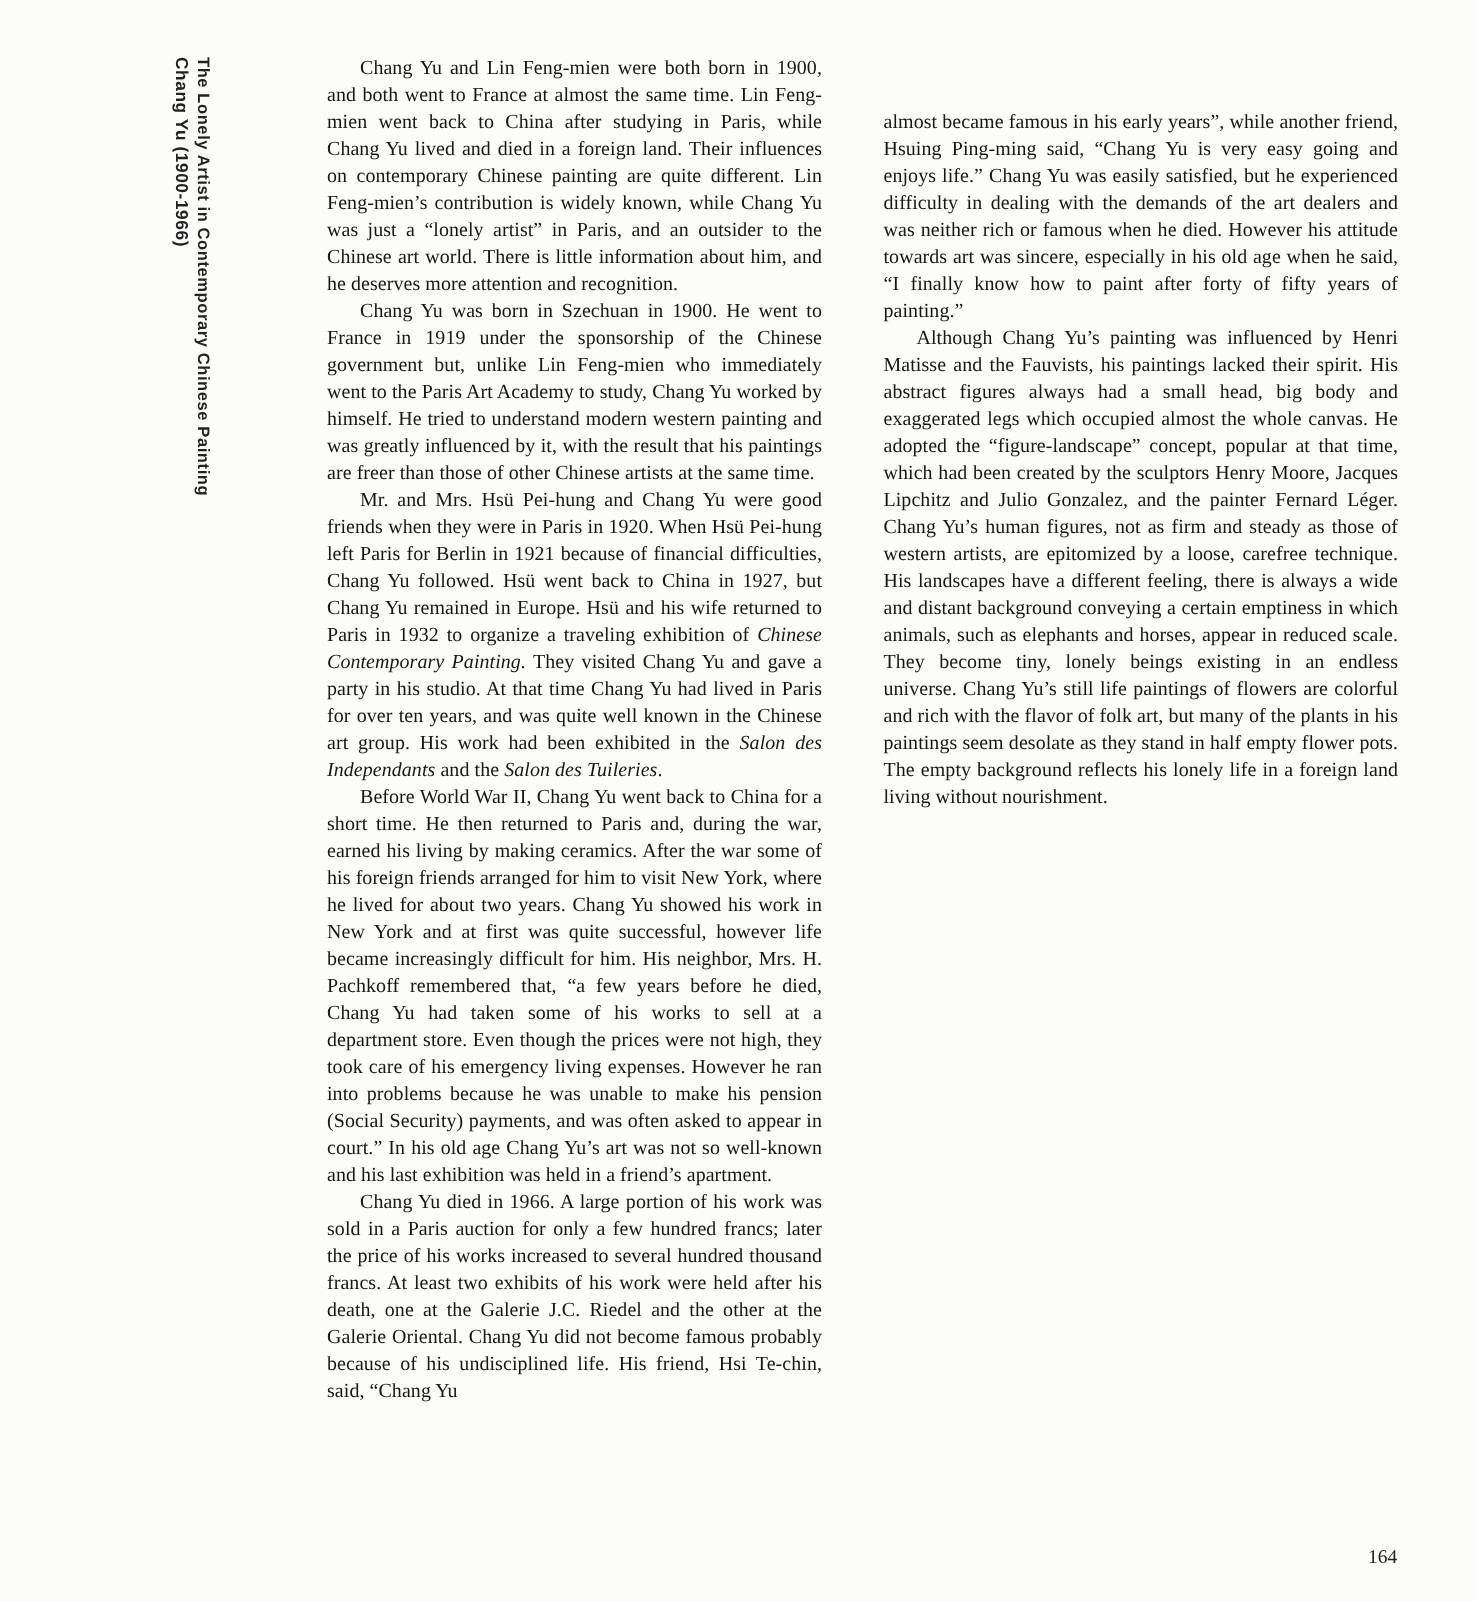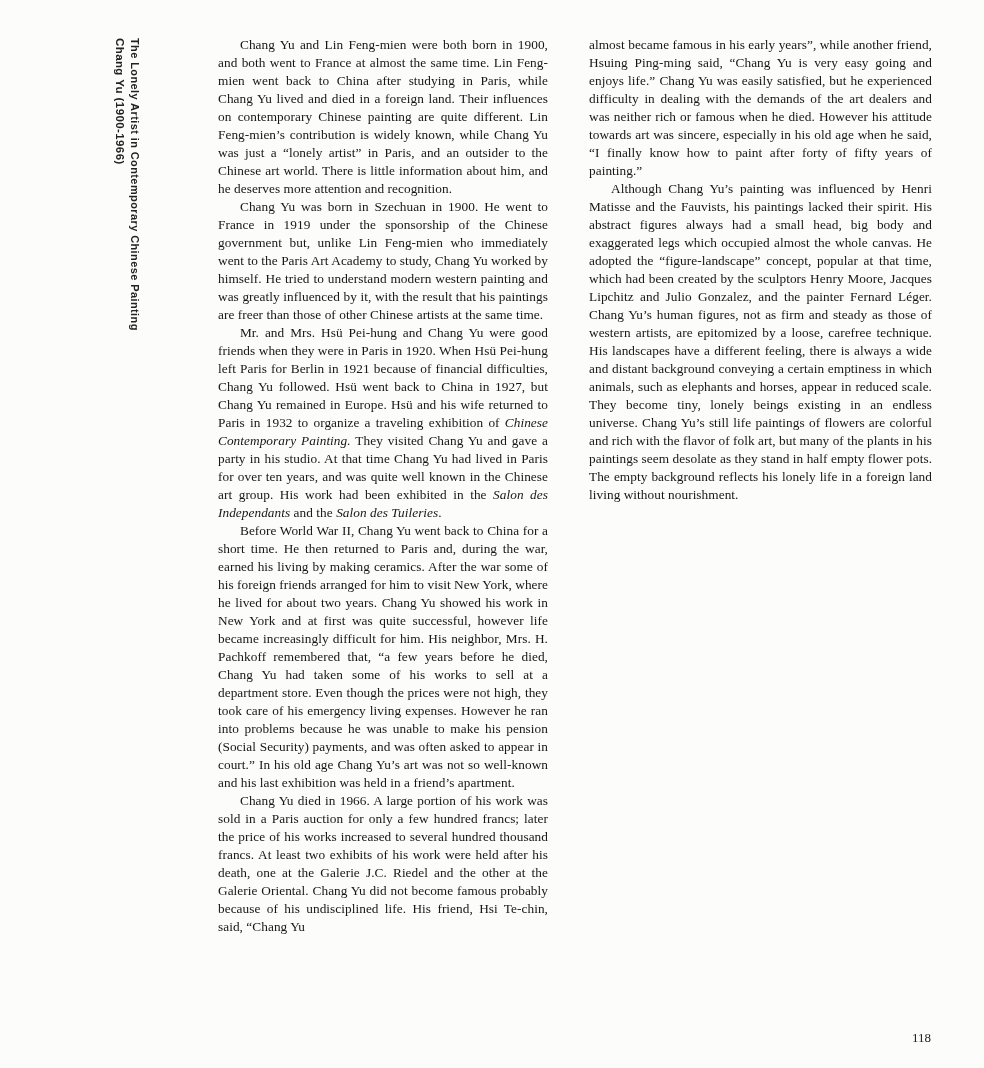--- a/index.html
+++ b/index.html
@@ -33,21 +33,21 @@
   .column {
     position: absolute;
     top: 36px;
     font-size: 13.3px;
     line-height: 18px;
     text-align: justify;
     color: #161616;
     letter-spacing: 0.05px;
   }
   .column-left  { left: 218px; width: 330px; font-family: Liberation Serif, serif; }
-  .column-right { left: 589px; width: 343px; }
+  .column-right { left: 589px; width: 343px; margin-top: 36px; }
   .para { margin: 0; }
   .para.indent { text-indent: 22px; }
   .italic { font-style: italic; }
   .page-number {
     position: absolute;
     left: 912px;
     top: 1030px;
     font-size: 13px;
     color: #222;
     font-family: "Liberation Serif", serif;
@@ -65,14 +65,14 @@
       <p class="para indent"><span>Chang Yu and Lin Feng-mien were both born in 1900, and both went to France at almost the same time. Lin Feng-mien went back to China after studying in Paris, while Chang Yu lived and died in a foreign land. Their influences on contemporary Chinese painting are quite different. Lin Feng-mien’s contribution is widely known, while Chang Yu was just a “lonely artist” in Paris, and an outsider to the Chinese art world. There is little information about him, and he deserves more attention and recognition.</span></p>
       <p class="para indent"><span>Chang Yu was born in Szechuan in 1900. He went to France in 1919 under the sponsorship of the Chinese government but, unlike Lin Feng-mien who immediately went to the Paris Art Academy to study, Chang Yu worked by himself. He tried to understand modern western painting and was greatly influenced by it, with the result that his paintings are freer than those of other Chinese artists at the same time.</span></p>
       <p class="para indent"><span>Mr. and Mrs. Hsü Pei-hung and Chang Yu were good friends when they were in Paris in 1920. When Hsü Pei-hung left Paris for Berlin in 1921 because of financial difficulties, Chang Yu followed. Hsü went back to China in 1927, but Chang Yu remained in Europe. Hsü and his wife returned to Paris in 1932 to organize a traveling exhibition of </span><span class="italic">Chinese Contemporary Painting.</span><span> They visited Chang Yu and gave a party in his studio. At that time Chang Yu had lived in Paris for over ten years, and was quite well known in the Chinese art group. His work had been exhibited in the </span><span class="italic">Salon des Independants</span><span> and the </span><span class="italic">Salon des Tuileries</span><span>.</span></p>
       <p class="para indent"><span>Before World War II, Chang Yu went back to China for a short time. He then returned to Paris and, during the war, earned his living by making ceramics. After the war some of his foreign friends arranged for him to visit New York, where he lived for about two years. Chang Yu showed his work in New York and at first was quite successful, however life became increasingly difficult for him. His neighbor, Mrs. H. Pachkoff remembered that, “a few years before he died, Chang Yu had taken some of his works to sell at a department store. Even though the prices were not high, they took care of his emergency living expenses. However he ran into problems because he was unable to make his pension (Social Security) payments, and was often asked to appear in court.” In his old age Chang Yu’s art was not so well-known and his last exhibition was held in a friend’s apartment.</span></p>
       <p class="para indent"><span>Chang Yu died in 1966. A large portion of his work was sold in a Paris auction for only a few hundred francs; later the price of his works increased to several hundred thousand francs. At least two exhibits of his work were held after his death, one at the Galerie J.C. Riedel and the other at the Galerie Oriental. Chang Yu did not become famous probably because of his undisciplined life. His friend, Hsi Te-chin, said, “Chang Yu</span></p>
     </div>
   <div class="column column-right">
       <p class="para"><span>almost became famous in his early years”, while another friend, Hsuing Ping-ming said, “Chang Yu is very easy going and enjoys life.” Chang Yu was easily satisfied, but he experienced difficulty in dealing with the demands of the art dealers and was neither rich or famous when he died. However his attitude towards art was sincere, especially in his old age when he said, “I finally know how to paint after forty of fifty years of painting.”</span></p>
       <p class="para indent"><span>Although Chang Yu’s painting was influenced by Henri Matisse and the Fauvists, his paintings lacked their spirit. His abstract figures always had a small head, big body and exaggerated legs which occupied almost the whole canvas. He adopted the “figure-landscape” concept, popular at that time, which had been created by the sculptors Henry Moore, Jacques Lipchitz and Julio Gonzalez, and the painter Fernard Léger. Chang Yu’s human figures, not as firm and steady as those of western artists, are epitomized by a loose, carefree technique. His landscapes have a different feeling, there is always a wide and distant background conveying a certain emptiness in which animals, such as elephants and horses, appear in reduced scale. They become tiny, lonely beings existing in an endless universe. Chang Yu’s still life paintings of flowers are colorful and rich with the flavor of folk art, but many of the plants in his paintings seem desolate as they stand in half empty flower pots. The empty background reflects his lonely life in a foreign land living without nourishment.</span></p>
     </div>
-  <div class="page-number">118</div>
+  <div class="page-number">164</div>
 </div>
 
 </body></html>

